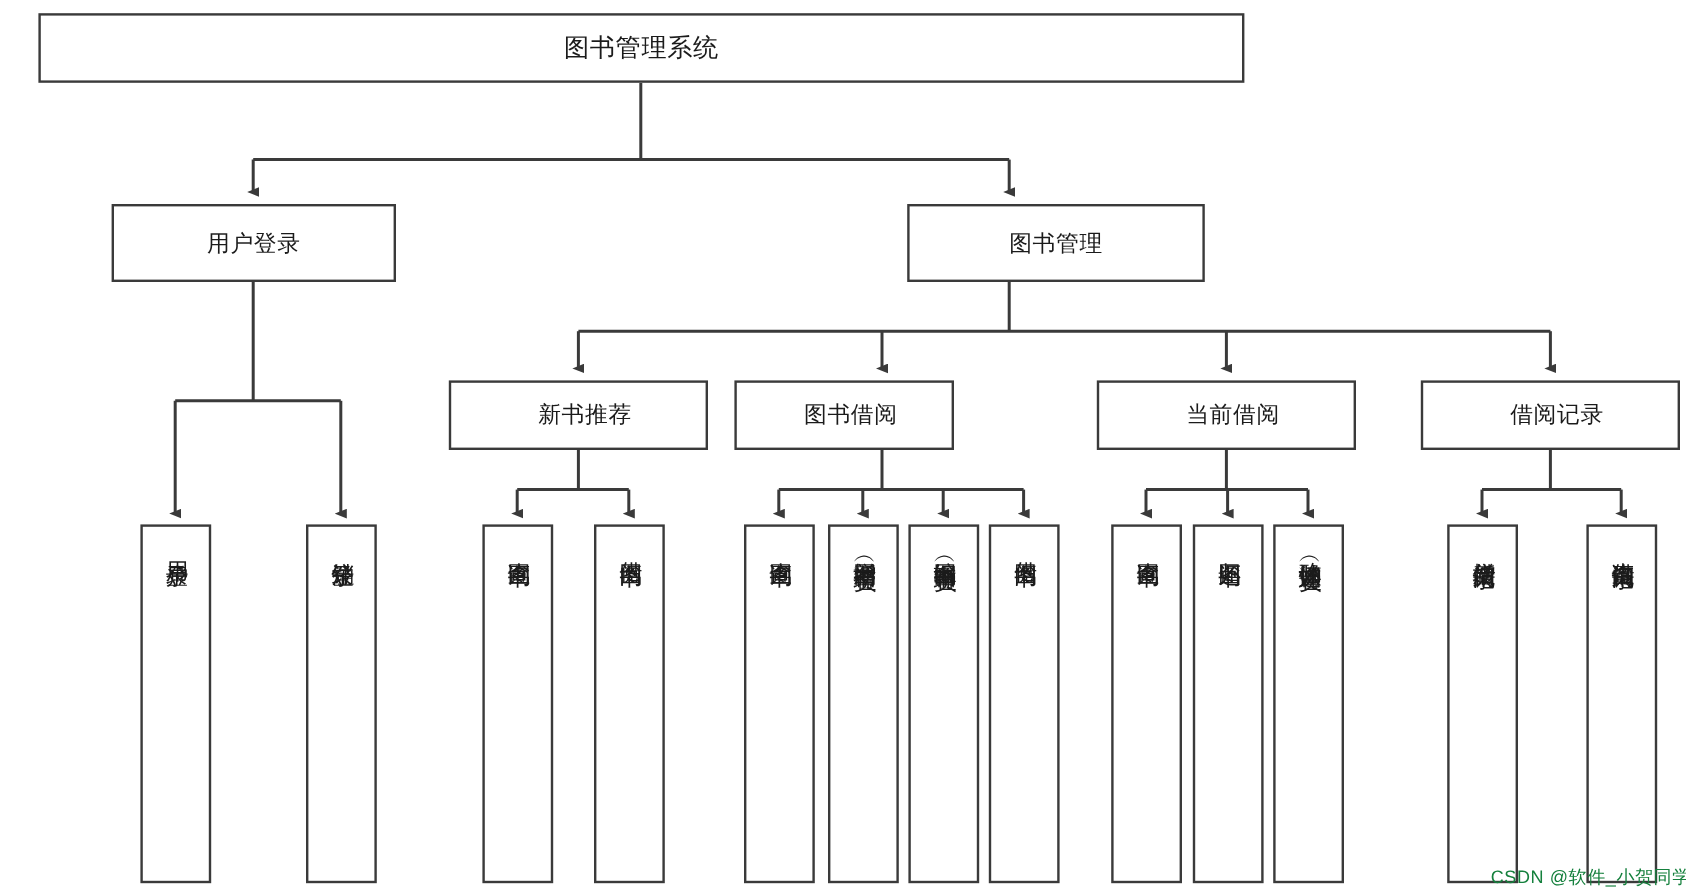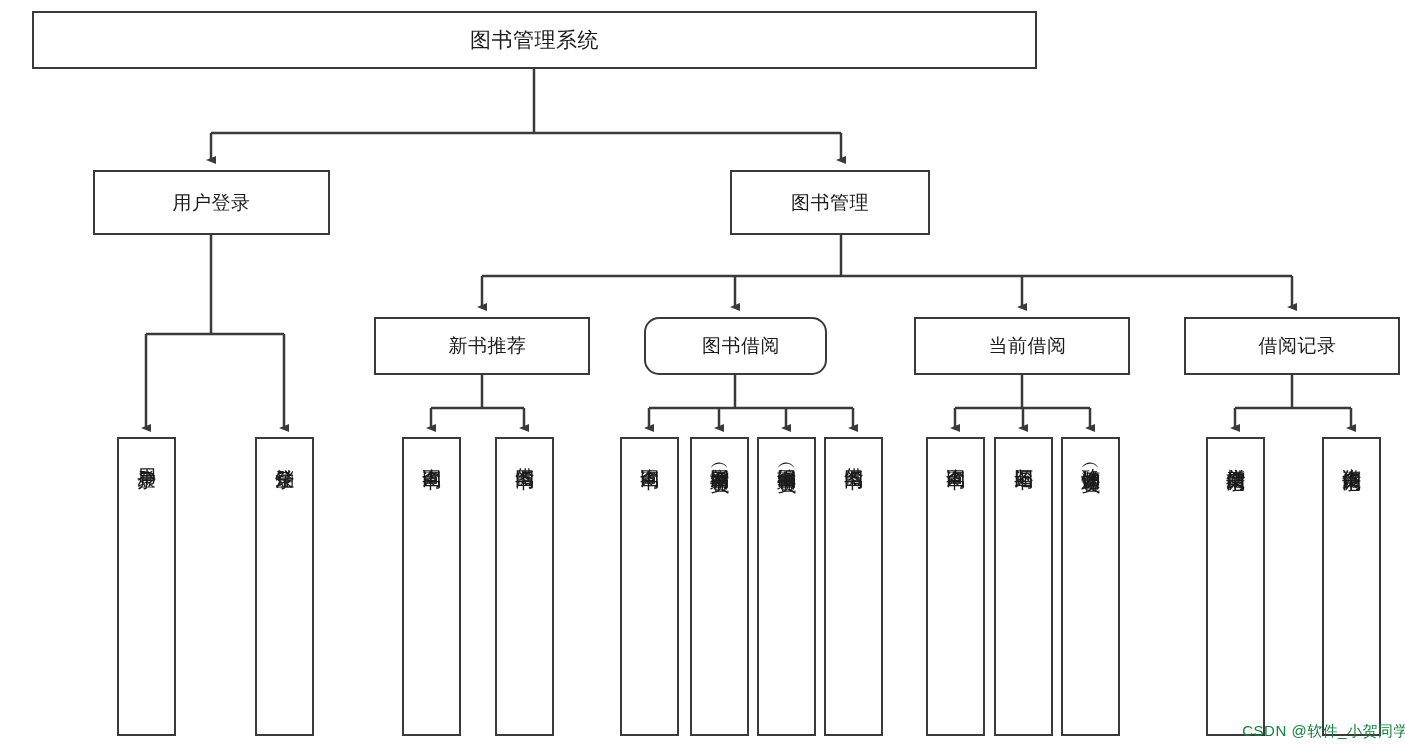--- a/index.html
+++ b/index.html
@@ -126,28 +126,28 @@
     </g>
   </svg>
 
   <div class="node root" style="left:20px; top:11px; width:1005px; height:58px;">
     <span>图书管理系统</span>
   </div>
 
   <div class="node lvl2" style="left:81px; top:170px; width:237px; height:65px;">
     <span>用户登录</span>
   </div>
-  <div class="node lvl2" style="left:718px; top:170px; width:200px; height:65px;font-family:Liberation Mono, monospace;">
+  <div class="node lvl2" style="left:744px; top:170px; width:248px; height:65px;font-family:Liberation Mono, monospace;">
     <span>图书管理</span>
   </div>
 
   <div class="node lvl3" style="left:362px; top:317px; width:216px; height:58px;">
     <span>新书推荐</span>
   </div>
-  <div class="node lvl3" style="left:632px; top:317px; width:183px; height:58px;border-radius:15px;">
+  <div class="node lvl3" style="left:600px; top:317px; width:183px; height:58px;">
     <span>图书借阅</span>
   </div>
   <div class="node lvl3" style="left:1172px; top:317px; width:216px; height:58px;">
     <span>借阅记录</span>
   </div>
   <div class="node lvl3" style="left:902px; top:317px; width:216px; height:58px;">
     <span>当前借阅</span>
   </div>
 
   <div class="node leaf" style="left:105px; top:437px; width:59px; height:299px;">

